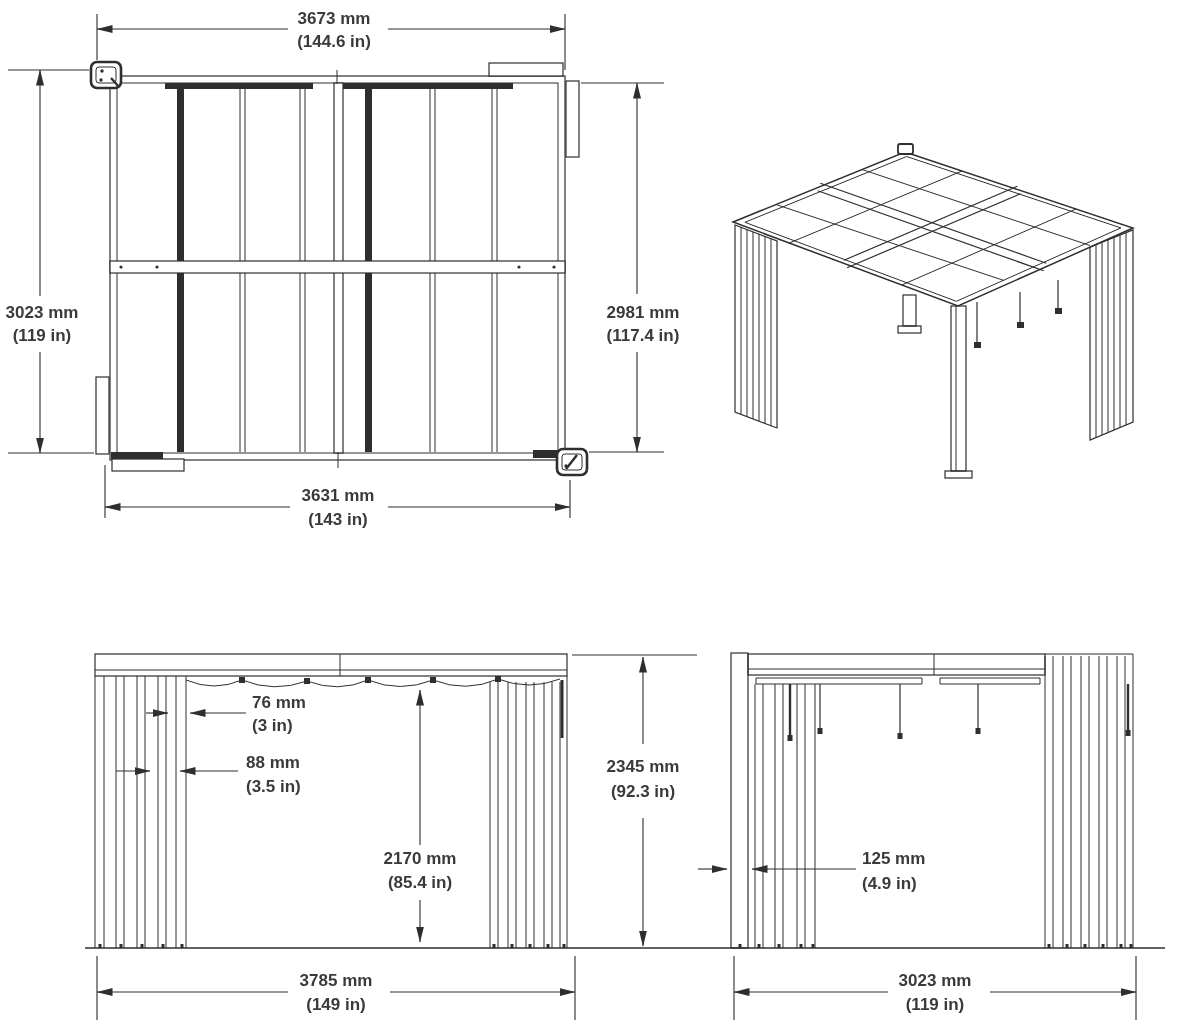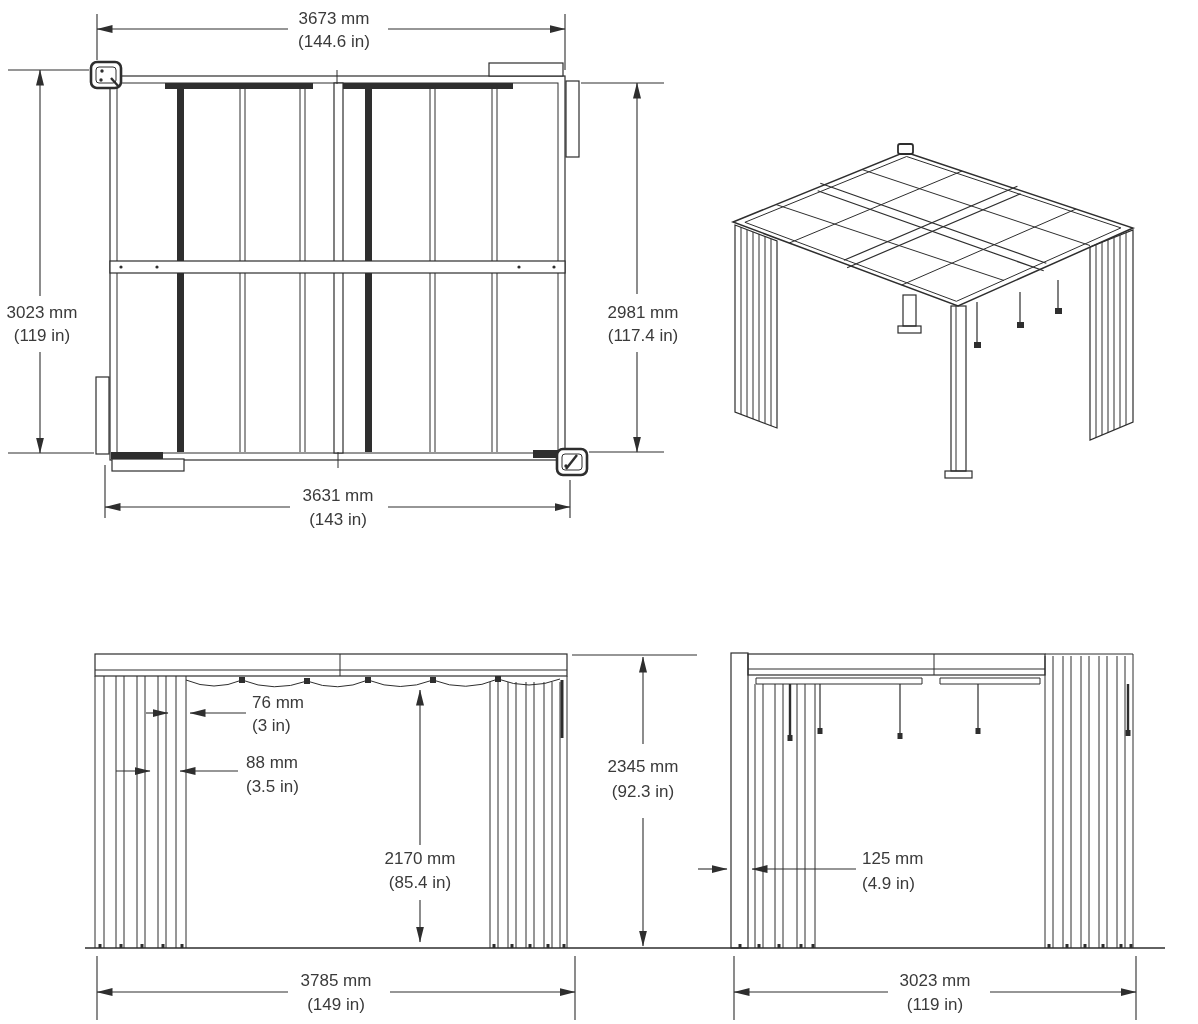--- a/index.html
+++ b/index.html
@@ -1,17 +1,17 @@
 <!DOCTYPE html>
 <html style="--ink: #2e2e2e; --text: #3a3a3a; --background: #ffffff;"><head>
 <meta charset="utf-8">
 <style>
   :root { --ink:#2e2e2e; --text:#3a3a3a; --background:#ffffff; }
   html,body { margin:0; padding:0; background:var(--background); }
-  .canvas { position:relative; width:1198px; height:1024px; background:var(--background); overflow:hidden; }
+  .canvas { position:relative; width:1198px; height:1024px; background:var(--background); overflow:hidden;font-weight:bold; }
   svg { display:block; }
   .ln   { stroke:var(--ink); stroke-width:1.2; fill:none; }
   .ln-thin { stroke:var(--ink); stroke-width:1; fill:none; }
   .ln-bold { stroke:var(--ink); stroke-width:2.4; fill:none; }
   .ln-heavy { stroke:var(--ink); stroke-width:3; fill:none; }
   .wfill { fill:var(--background); stroke:var(--ink); stroke-width:1.2; }
   .fk   { fill:var(--ink); stroke:none; }
   .dim  { stroke:var(--ink); stroke-width:1.1; fill:none; }
   .feet { stroke:var(--ink); stroke-width:4; fill:none; }
   .dtxt { font-family:"Liberation Sans", sans-serif; font-size:17px; fill:var(--text); }

